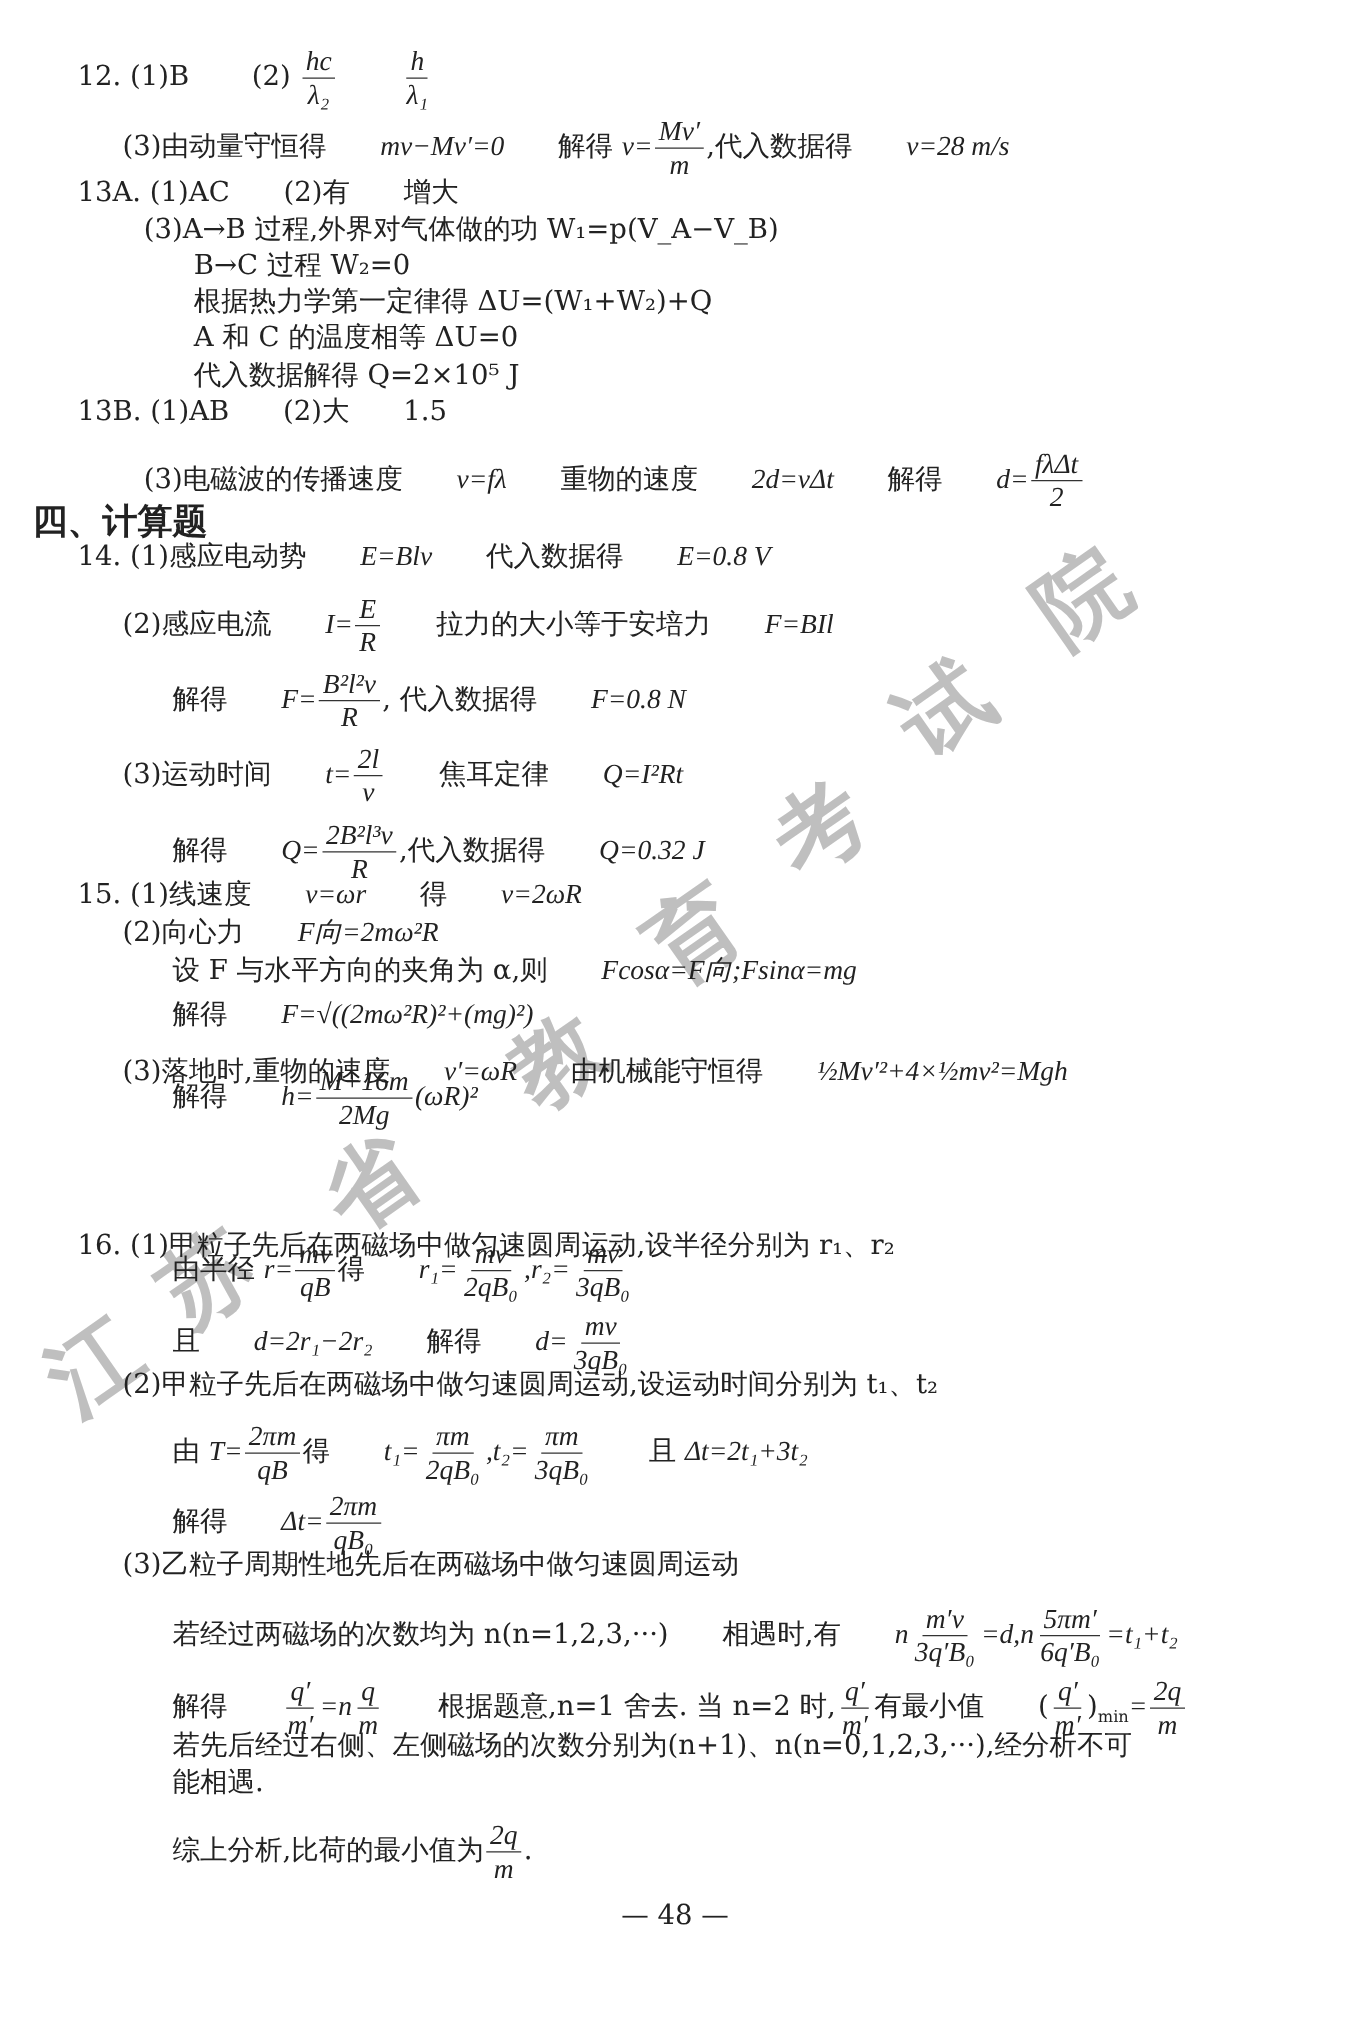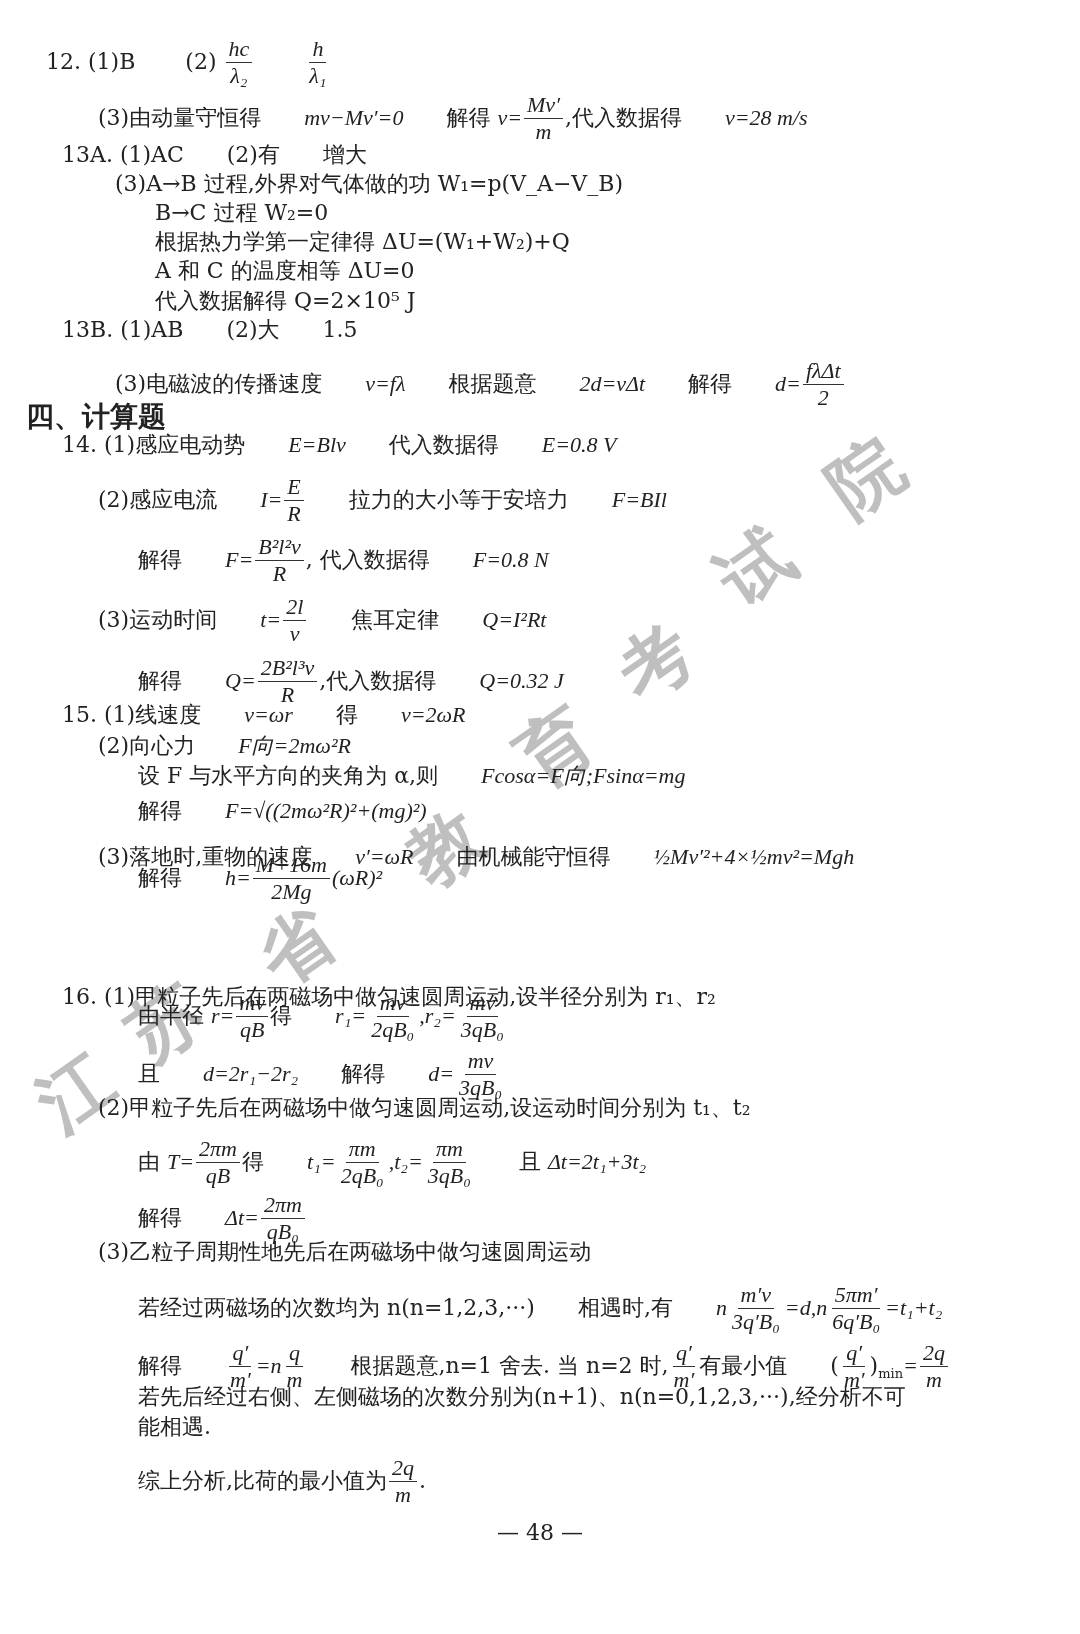--- a/index.html
+++ b/index.html
@@ -26,21 +26,21 @@
   <div class="wm" style="left:40px;top:1045px;">江</div>
   <div class="wm" style="left:130px;top:975px;">苏</div>
   <div class="wm" style="left:260px;top:900px;">省</div>
   <div class="wm" style="left:410px;top:800px;">教</div>
   <div class="wm" style="left:520px;top:700px;">育</div>
   <div class="wm" style="left:620px;top:615px;">考</div>
   <div class="wm" style="left:720px;top:520px;">试</div>
   <div class="wm" style="left:830px;top:430px;">院</div>
 </div>
 
-<div class="ln" style="left:46px;top:36px;text-align:center;">
+<div class="ln" style="left:62px;top:36px;text-align:center;">
   <span>12.</span>
   <span>(1)B</span>
   <span class="gap"></span>
   <span>(2)</span>
   <span class="frac">
       <span class="n">hc</span>
       <span class="d">λ₂</span>
     </span>
   <span class="gap"></span>
   <span class="frac">
@@ -73,21 +73,21 @@
 
 <div class="ln" style="left:62px;top:315px;">
   <span>13B.</span>
   <span>(1)AB</span><span class="gap"></span>
   <span>(2)大</span><span class="gap"></span>
   <span>1.5</span>
 </div>
 <div class="ln" style="left:115px;top:358px;">
   <span>(3)电磁波的传播速度</span><span class="gap"></span>
   <span class="i">v=fλ</span><span class="gap"></span>
-  <span>根据题意</span><span class="gap"></span>
+  <span>重物的速度</span><span class="gap"></span>
   <span class="i">2d=vΔt</span><span class="gap"></span>
   <span>解得</span><span class="gap"></span>
   <span class="i">d=</span><span class="frac">
       <span class="n">fλΔt</span>
       <span class="d">2</span>
     </span>
 </div>
 
 <div class="ln section" style="left:26px;top:402px;">四、计算题</div>
 

